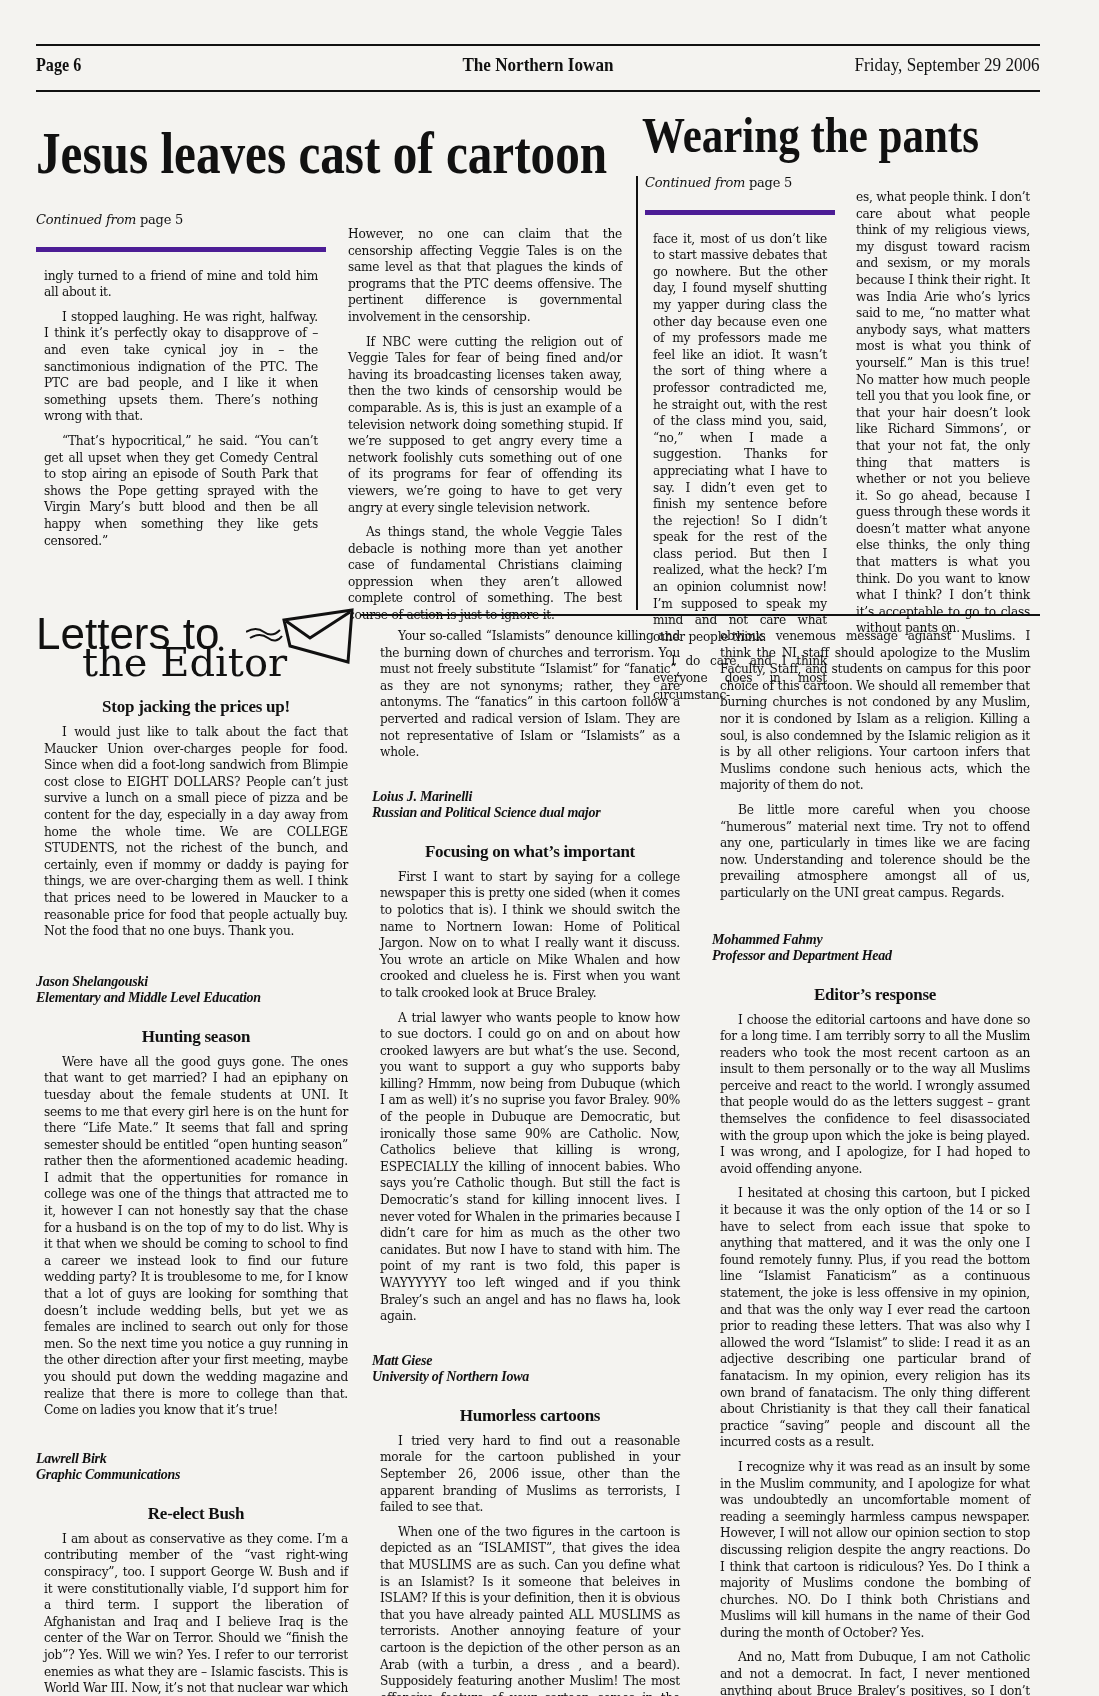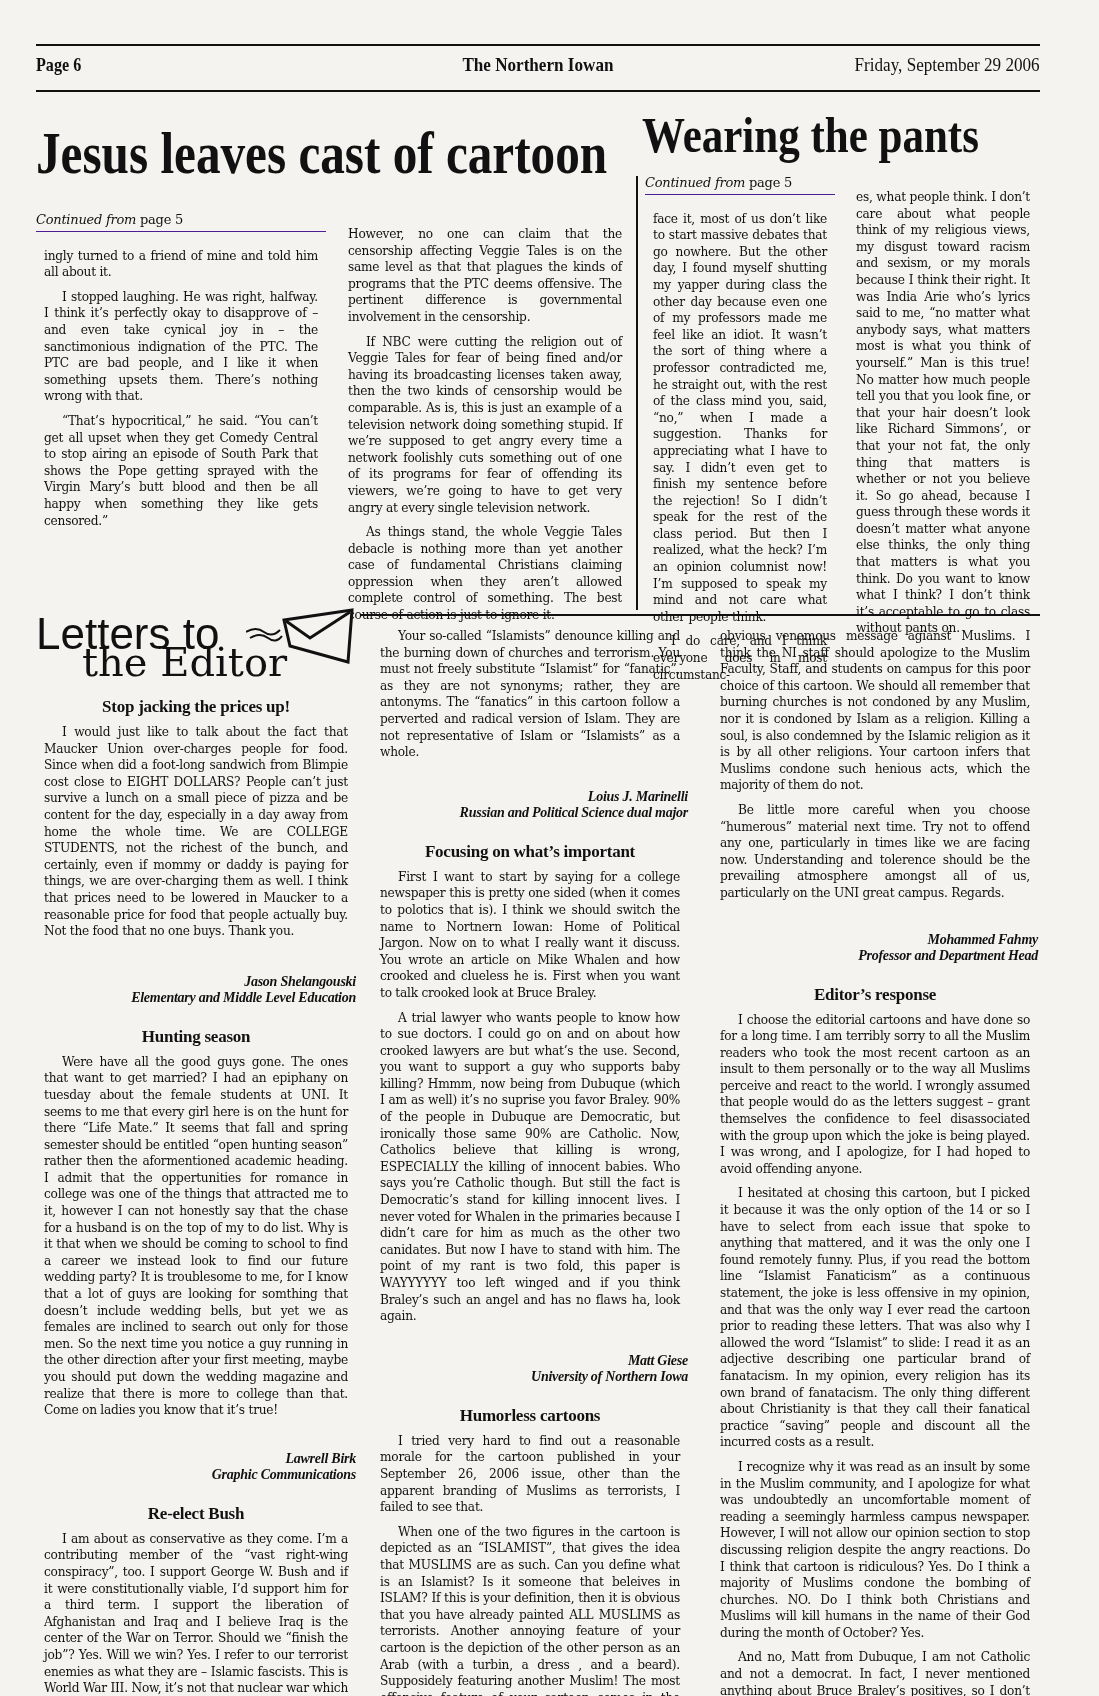--- a/index.html
+++ b/index.html
@@ -17,35 +17,35 @@
 
   .headline { position: absolute; font-family: "Liberation Serif", serif; font-weight: bold;
               color: #111; white-space: nowrap; transform-origin: left top; line-height: 1; }
   #hl-jesus { left: 36px; top: 123px; font-size: 60px; transform: scaleX(0.82); }
   #hl-pants { left: 642px; top: 110px; font-size: 50px; transform: scaleX(0.86); }
 
   .col { position: absolute; font-family: "DejaVu Serif", serif; font-size: 12.2px; line-height: 16.6px;
          text-align: justify; letter-spacing: -0.25px; }
   .col p { margin: 8px; text-indent: 18px; }
   .col p.noind { text-indent: 0; }
-  .cont { font-size: 13px; border-bottom: 1px solid #4c1d95; padding-bottom: 2px; margin-bottom: 16px; }
+  .cont { font-size: 13px; border-bottom: 5px solid #4c1d95; padding-bottom: 18px; margin-bottom: 16px; }
   .cont i { font-style: italic; }
 
   .vrule { position: absolute; width: 1.5px; background: #111; }
   .hrule { position: absolute; height: 1.5px; background: #111; }
 
   .letters-title { position: absolute; left: 36px; top: 606px; width: 320px; height: 76px; }
   .lt-line1 { position: absolute; left: 0; top: 8px; font-family: Liberation Sans, sans-serif; font-size: 44px; line-height: 40px; letter-spacing: 0px; }
   .lt-line2 { position: absolute; left: 46px; top: 36px; font-family: "DejaVu Serif", serif; font-size: 40px; line-height: 40px; }
   .envelope { position: absolute; left: 210px; top: 0; width: 110px; height: 58px; }
 
   .lhead { font-family: "Liberation Serif", serif; font-weight: bold; font-size: 17px; text-align: center;
            line-height: 18px; margin: 0; text-indent: 0 !important; }
   .sig { font-family: "Liberation Serif", serif; font-weight: bold; font-style: italic; font-size: 14px;
-         text-align: right; line-height: 16px; text-indent: 0 !important; }
+         text-align: left; line-height: 16px; text-indent: 0 !important; }
   .gap { height: 14px; }
 </style>
 </head>
 <body>
 
 <div class="page">
 
   <div class="rule" style="top:44px"></div>
   <div class="masthead">
     <span class="mh-left">Page 6</span>

